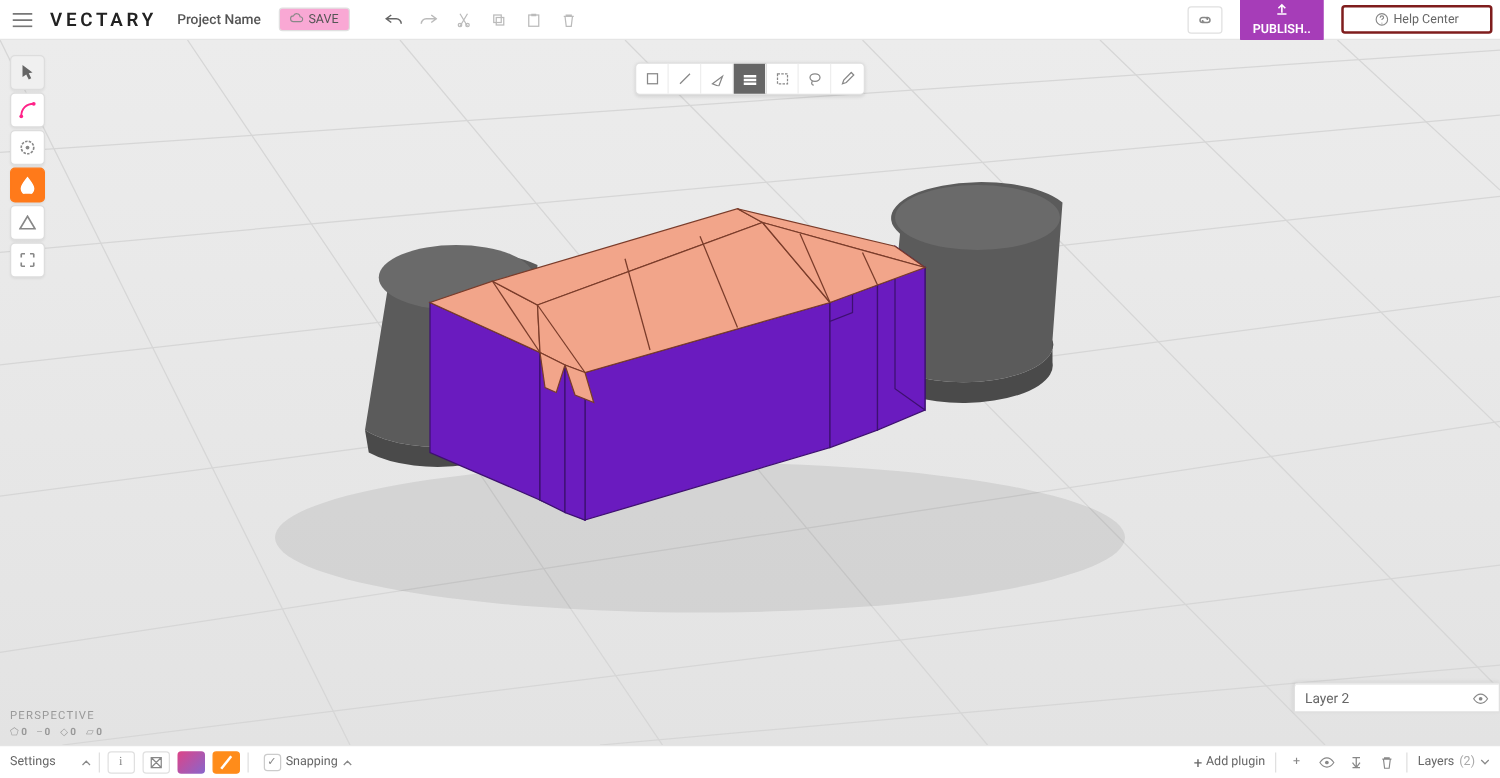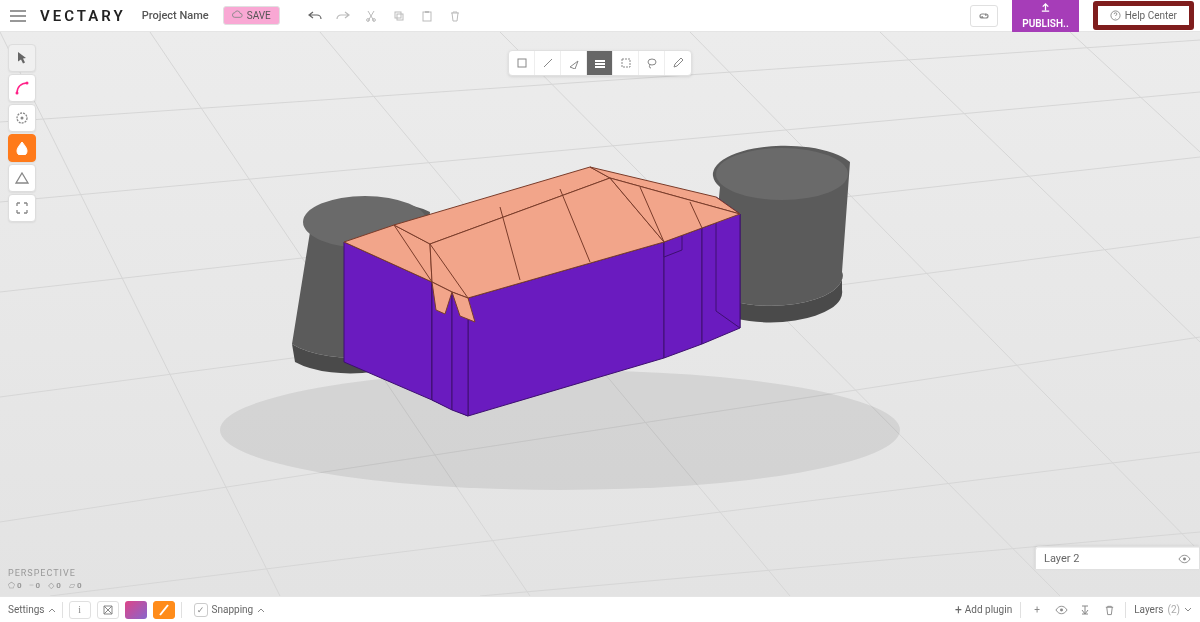--- a/index.html
+++ b/index.html
@@ -10,39 +10,39 @@
 .hamb{width:24px;height:24px;display:flex;align-items:center;justify-content:center;cursor:pointer;color:#666;}
 .logo{font-size:15px;letter-spacing:3px;font-weight:600;color:#222;margin:0 10px 0 4px;}
 .proj{font-size:11px;color:#555;font-weight:500;}
 .savebtn{display:inline-flex;align-items:center;gap:4px;background:#f9a8d4;border:1px solid #e0e0e0;border-radius:3px;padding:3px 8px;font-size:10px;color:#555;cursor:pointer;margin-left:8px;}
 .topicons{display:flex;align-items:center;gap:10px;margin-left:20px;}
 .topicons .ic{width:18px;height:18px;display:flex;align-items:center;justify-content:center;color:#bbb;cursor:pointer;}
 .topicons .ic.en{color:#666;}
 .flex1{flex:1;}
 .linkbtn{width:28px;height:22px;border:1px solid #e0e0e0;border-radius:3px;display:flex;align-items:center;justify-content:center;color:#888;cursor:pointer;}
 .pubbtn{background:#a63db8;color:#fff;border:none;border-radius:3px;padding:5px 10px;font-size:10px;font-weight:600;display:inline-flex;align-items:center;gap:5px;cursor:pointer;margin:0 8px;flex-direction:column;}
-.helpbtn{border:5px solid #7f1d1d;border-radius:3px;padding:4px 12px;font-size:10px;color:#666;display:inline-flex;align-items:center;gap:4px;cursor:pointer;}
+.helpbtn{border:2px solid #7f1d1d;border-radius:3px;padding:4px 25px;font-size:10px;color:#666;display:inline-flex;align-items:center;gap:4px;cursor:pointer;}
 
 .canvas{position:relative;flex:1;background:linear-gradient(#ececec,#e3e3e3);}
 .sidetools{position:absolute;top:12px;left:8px;display:flex;flex-direction:column;gap:2px;}
 .sidetools .tbtn{width:28px;height:28px;background:#fff;border:1px solid #ddd;border-radius:4px;display:flex;align-items:center;justify-content:center;color:#888;cursor:pointer;box-shadow:0 1px 2px rgba(0,0,0,.06);}
 .sidetools .tbtn.active{background:#ff7a1a;border-color:#ff7a1a;color:#fff;}
 .sidetools .tbtn.first{background:#f0f0f0;}
 .centertools{position:absolute;top:18px;left:50%;transform:translateX(-50%);display:flex;background:#fff;border:1px solid #e0e0e0;border-radius:4px;box-shadow:0 1px 3px rgba(0,0,0,.1);}
 .centertools .cbtn{width:26px;height:24px;display:flex;align-items:center;justify-content:center;color:#888;cursor:pointer;border-right:1px solid #eee;}
 .centertools .cbtn:last-child{border-right:none;}
 .centertools .cbtn.active{background:#666;color:#fff;}
 .hud{position:absolute;bottom:6px;left:8px;font-size:9px;color:#888;margin-top:24px;}
 .hud .title{letter-spacing:1px;font-size:9px;color:#999;}
 .hud .row{display:flex;gap:8px;margin-top:2px;color:#999;font-size:8px;}
 .hud .row span{display:inline-flex;align-items:center;gap:2px;}
 .sc{position:absolute;inset:0;}
 
 .botbar{height:26px;background:#fff;border-top:1px solid #e5e5e5;display:flex;align-items:center;padding:0 8px;gap:6px;font-size:10px;color:#666;}
-.botbar .settings{display:inline-flex;align-items:center;gap:3px;cursor:pointer;}
+.botbar .settings{display:inline-flex;align-items:center;gap:20px;cursor:pointer;}
 .botbar .mini{width:22px;height:18px;border:1px solid #e0e0e0;border-radius:3px;display:flex;align-items:center;justify-content:center;color:#888;cursor:pointer;}  
 .botbar .mini.orange{background:#ff8c1a;color:#fff;border-color:#ff8c1a;}
 .botbar .snap{display:inline-flex;align-items:center;gap:4px;margin-left:6px;}
 .botbar .chk{width:14px;height:14px;border:1px solid #ccc;border-radius:3px;display:inline-flex;align-items:center;justify-content:center;font-size:9px;color:#888;}
 .botbar .right{margin-left:auto;display:flex;align-items:center;gap:8px;}
 .botbar .plugin{display:inline-flex;align-items:center;gap:3px;cursor:pointer;}
 .botbar .ib{width:16px;height:16px;display:flex;align-items:center;justify-content:center;color:#888;cursor:pointer;}
 
 .layers{position:absolute;right:0;bottom:26px;width:165px;background:#fff;border:1px solid #e0e0e0;border-radius:4px 0 0 0;box-shadow:-1px -1px 3px rgba(0,0,0,.05);font-size:11px;}
 .layers .lh{background:#6b6b6b;color:#fff;padding:5px 8px;display:flex;align-items:center;justify-content:space-between;font-weight:600;}

